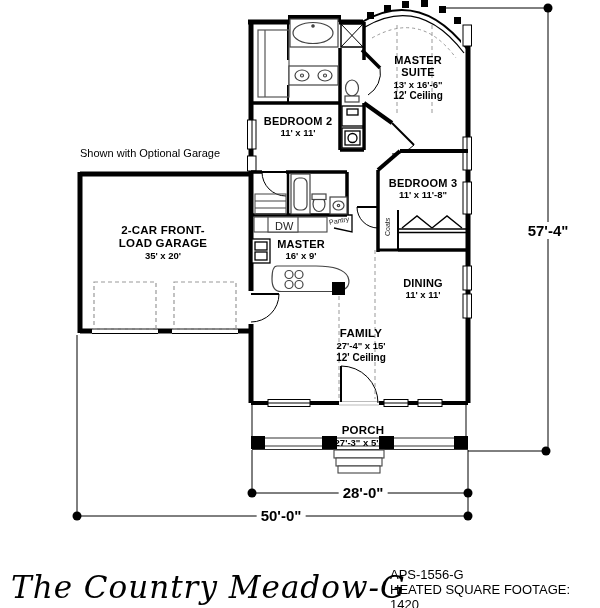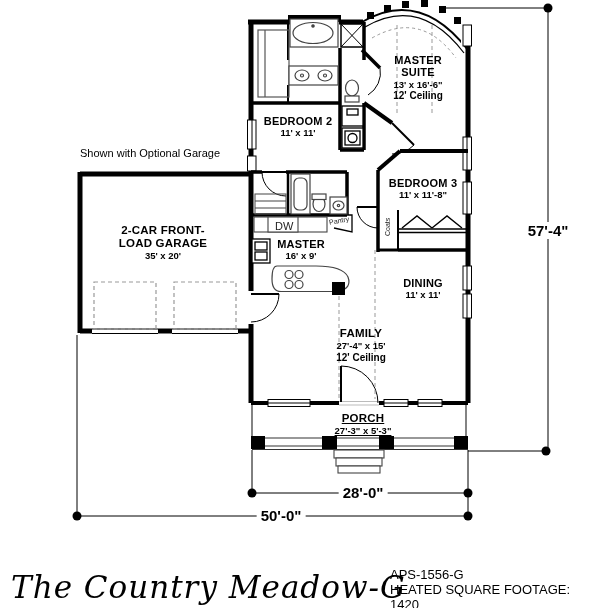--- a/index.html
+++ b/index.html
@@ -292,21 +292,21 @@
   <div class="rname">DINING</div>
   <div class="rdims">11' x 11'</div>
 </div>
 
 <div class="lbl" style="left:361px;top:327px;">
   <div class="rname big">FAMILY</div>
   <div class="rdims">27'-4" x 15'</div>
   <div class="rceil">12' Ceiling</div>
 </div>
 
-<div class="lbl" style="left:363px;top:412px;text-decoration:underline;">
+<div class="lbl" style="left:363px;top:424px;">
   <div class="rname big">PORCH</div>
   <div class="rdims">27'-3" x 5'-3"</div>
 </div>
 
 <div class="lbl" style="left:163px;top:224px;width:100px;">
   <div class="rname big">2-CAR FRONT-LOAD GARAGE</div>
   <div class="rdims">35' x 20'</div>
 </div>
 
 <div class="tiny" style="left:275px;top:220px;">DW</div>

